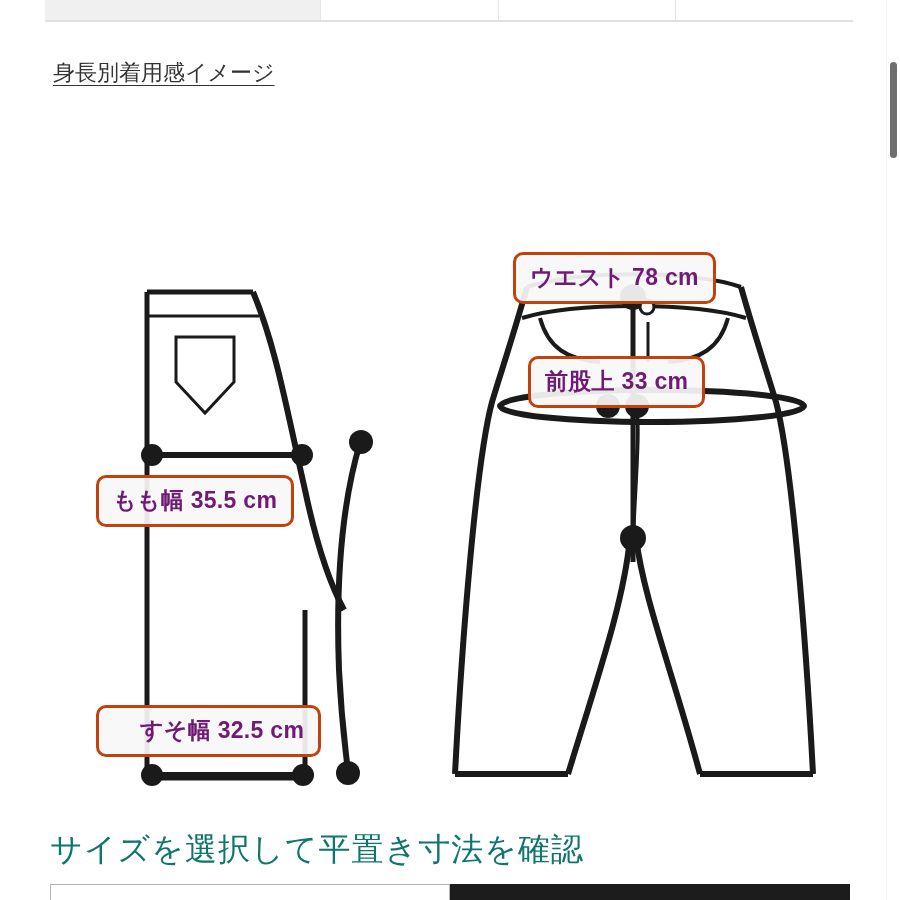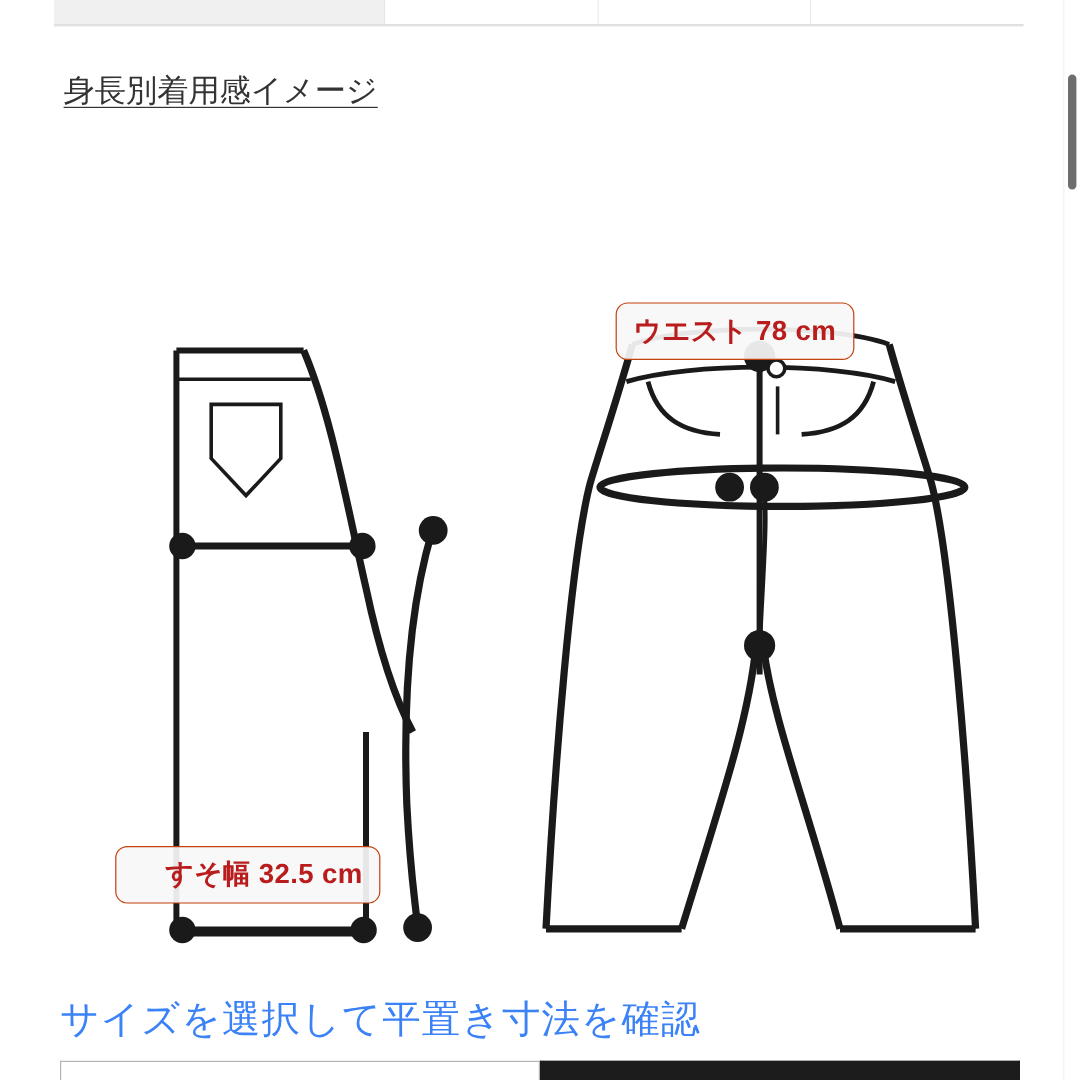--- a/index.html
+++ b/index.html
@@ -39,21 +39,21 @@
   }
   .cell-val { background: #ffffff; flex: 1 1 0; }
 
   
   .links {
     position: absolute;
     left: 53px;
     top: 62px;
   }
   .link-row {
-    font-size: 26px;
+    font-size: 22px;
     line-height: 1.0;
     color: #333333;
     text-decoration: underline;
     text-underline-offset: 5px;
     text-decoration-thickness: 1px;
     margin-bottom: 18px;
     display: inline-block;
     white-space: nowrap;
     cursor: pointer;
   }
@@ -66,39 +66,39 @@
     top: 170px;
     width: 880px;
     height: 650px;
   }
   .diagram svg { display: block; }
 
   
   .pill {
     position: absolute;
     background: rgba(248,248,248,0.93);
-    border: 1px solid #c2410c;
+    border: 3px solid #c2410c;
     border-radius: 10px;
     padding: 7px 14px 8px 14px;
     font-size: 23px;
     font-weight: bold;
-    color: #b91c1c;
+    color: #701a75;
     white-space: nowrap;
     letter-spacing: 0.3px;
     box-sizing: border-box;
     text-align: right;
   }
 
   
   .bottom-heading {
     position: absolute;
     left: 50px;
     top: 828px;
     font-size: 32px;
-    color: #3b82f6;
+    color: #0f766e;
     white-space: nowrap;
     letter-spacing: 1px;
   }
 
   
   .bottom-bar {
     position: absolute;
     left: 50px;
     top: 884px;
     width: 800px;
@@ -228,22 +228,24 @@
       <circle cx="608" cy="236" r="12"></circle>
       <circle cx="637" cy="236" r="12"></circle>
       <circle cx="633" cy="368" r="13"></circle>
     </g>
 
     <circle cx="647" cy="137" r="7" fill="#ffffff" stroke="#1a1a1a" stroke-width="3"></circle>
   </svg>
 
   <div class="pill" style="left:513px; top:82px;">ウエスト 78 cm</div>
 
-
-
+  <div class="pill" style="left:528px; top:186px;">前股上 33 cm</div>
+
+
+  <div class="pill" style="left:96px; top:305px;">もも幅 35.5 cm</div>
 
 
   <div class="pill" style="left:96px; top:535px;padding-left:41px;">すそ幅 32.5 cm</div>
 </div>
 
 <div class="bottom-heading">サイズを選択して平置き寸法を確認</div>
 
 <div class="bottom-bar">
   <div class="bb-select"></div>
   <div class="bb-button"></div>

